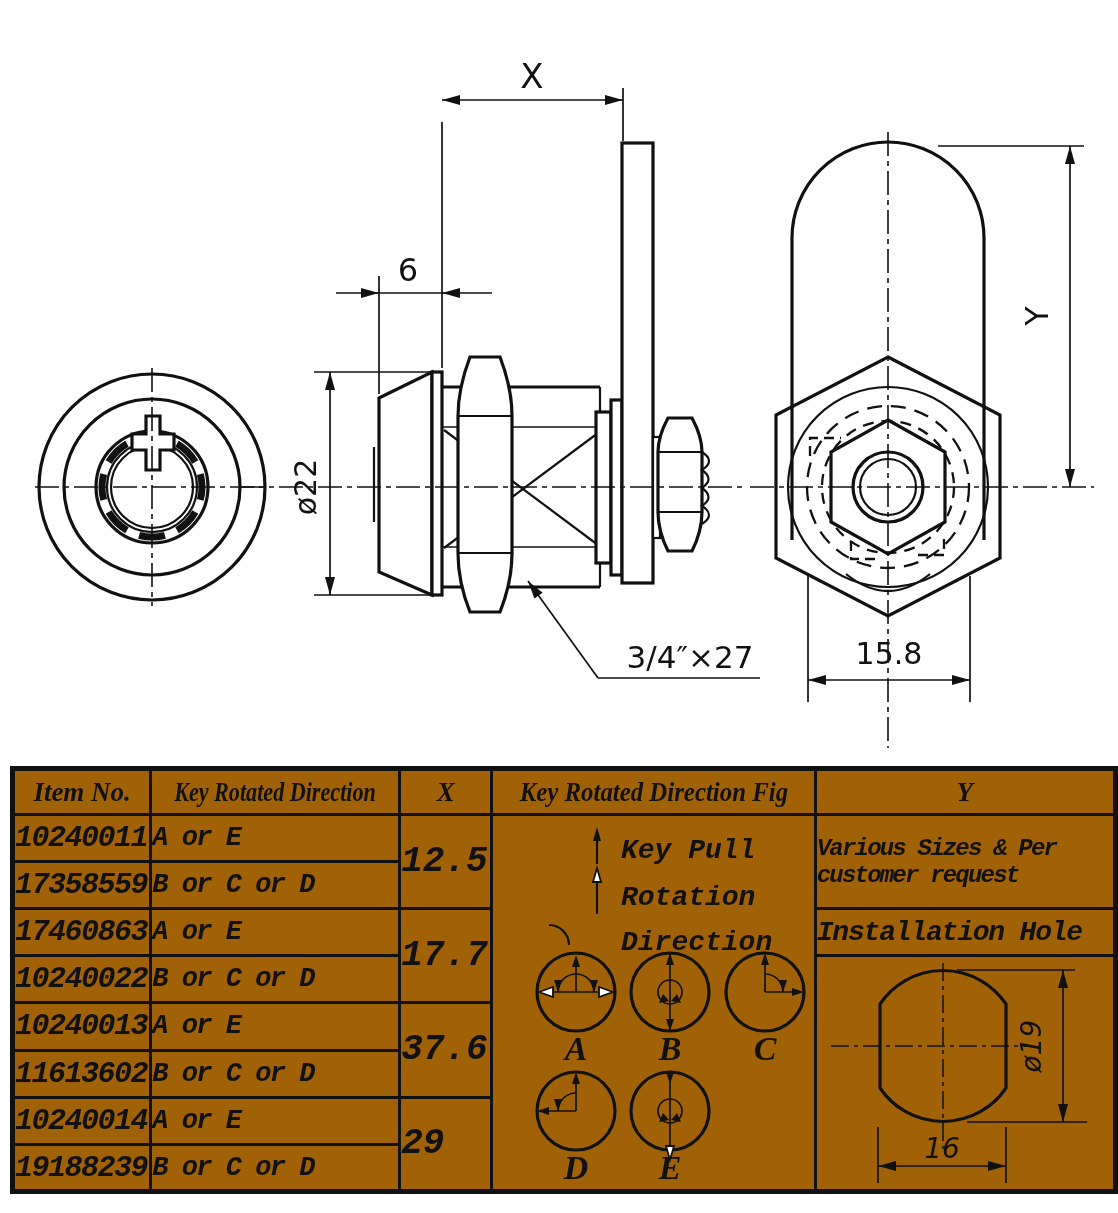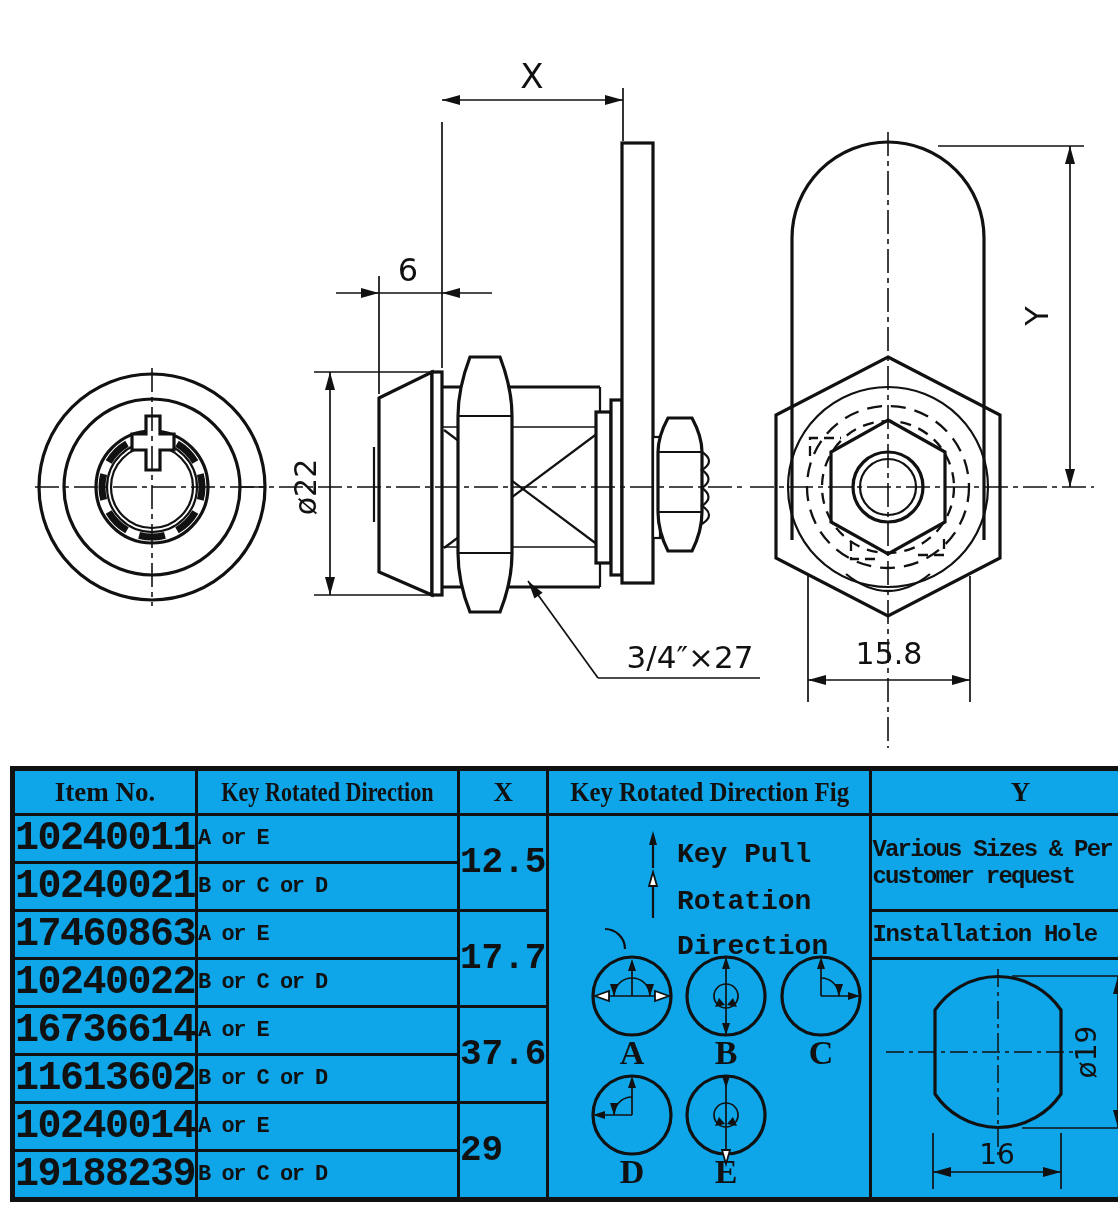--- a/index.html
+++ b/index.html
@@ -12,32 +12,32 @@
   .thin{stroke-width:1.7;}
   .fillw{fill:#fff;}
   .cl{stroke:#111;stroke-width:1.6;fill:none;stroke-dasharray:24 5 5 5;}
   .cl2{stroke:#111;stroke-width:1.5;fill:none;stroke-dasharray:18 5 4 5;}
   .dash{stroke:#111;fill:none;stroke-width:2.3;}
   .arr{fill:#111;stroke:none;}
   .arrh{fill:#fff;stroke:#111;stroke-width:1.8;}
   .dimtext{font-family:"DejaVu Sans",sans-serif;fill:#111;}
   
   table.spec{position:absolute;left:10px;top:766px;border-collapse:collapse;table-layout:fixed;border:5px solid #111;}
-  table.spec th,table.spec td{border:3px solid #111;padding:0;vertical-align:middle;color:#111;background:#0ea5e9;}
+  table.spec th,table.spec td{border:3px solid #111;padding:0;vertical-align:middle;color:#111;background:#a16207;font-style:italic;}
   table.spec thead tr{height:46px;}
   table.spec tbody tr{height:47px;}
   th.hdr{font-family:"Liberation Serif",serif;font-weight:bold;font-size:27px;white-space:nowrap;}
   .cond{display:inline-block;transform:scaleX(0.82);transform-origin:center;white-space:nowrap;}
   .cond2{display:inline-block;transform:scaleX(0.92);transform-origin:center;white-space:nowrap;}
-  .c-item{font-family:"Liberation Mono",monospace;font-weight:bold;font-size:40px;letter-spacing:-1.5px;}
-  .c-dir{font-family:"Liberation Mono",monospace;font-weight:bold;font-size:22px;letter-spacing:-1.5px;white-space:nowrap;}
+  .c-item{font-family:"Liberation Mono",monospace;font-weight:bold;font-size:30px;letter-spacing:-1.5px;}
+  .c-dir{font-family:"Liberation Mono",monospace;font-weight:bold;font-size:27px;letter-spacing:-1.5px;white-space:nowrap;}
   .c-x{font-family:"Liberation Mono",monospace;font-weight:bold;font-size:36px;}
   .c-fig,.c-hole{vertical-align:top;margin-left:11px;}
   .y-lines{text-align:left;padding-left:6px;font-family:"Liberation Mono",monospace;font-weight:bold;font-size:24px;letter-spacing:-1.8px;white-space:nowrap;}
-  .y-title{text-align:left;padding-left:8px;font-family:"Liberation Mono",monospace;font-weight:bold;font-size:24px;letter-spacing:-1.2px;white-space:nowrap;}
+  .y-title{text-align:left;padding-left:8px;font-family:"Liberation Mono",monospace;font-weight:bold;font-size:28px;letter-spacing:-1.2px;white-space:nowrap;}
   .figtext{font-family:"Liberation Mono",monospace;font-weight:bold;font-size:28px;fill:#111;}
   .figlabel{font-family:"Liberation Serif",serif;font-weight:bold;font-size:34px;fill:#111;}
   .holetext{font-family:"DejaVu Sans",sans-serif;font-size:28px;fill:#111;}
   svg{display:block;}
 </style>
 </head>
 <body>
 
 <div class="sheet">
 
@@ -254,21 +254,21 @@
               <text class="figlabel" x="177" y="362" text-anchor="middle">E</text>
             </g>
           </svg>
         </td>
         <td class="y-lines" rowspan="2">
           <div>Various Sizes &amp; Per</div>
           <div>customer request</div>
         </td>
       </tr>
       <tr>
-        <td class="c-item">10240021</td>
+        <td class="c-item">17358559</td>
         <td class="c-dir">B or C or D</td>
       </tr>
       <tr>
         <td class="c-item">17460863</td>
         <td class="c-dir">A or E</td>
         <td class="c-x" rowspan="2">17.7</td>
         <td class="y-title">Installation Hole</td>
       </tr>
       <tr>
         <td class="c-item">10240022</td>
@@ -290,21 +290,21 @@
             <line class="ln thin" x1="61" y1="170" x2="61" y2="226"></line>
             <line class="ln thin" x1="189" y1="170" x2="189" y2="226"></line>
             <line class="ln thin" x1="61" y1="209" x2="189" y2="209"></line>
             <polygon class="arr" points="61,209 79,204 79,214"></polygon>
             <polygon class="arr" points="189,209 171,204 171,214"></polygon>
             <text class="holetext" x="125" y="201" text-anchor="middle">16</text>
           </svg>
         </td>
       </tr>
       <tr>
-        <td class="c-item">16736614</td>
+        <td class="c-item">10240013</td>
         <td class="c-dir">A or E</td>
         <td class="c-x" rowspan="2">37.6</td>
       </tr>
       <tr>
         <td class="c-item">11613602</td>
         <td class="c-dir">B or C or D</td>
       </tr>
       <tr>
         <td class="c-item">10240014</td>
         <td class="c-dir">A or E</td>

